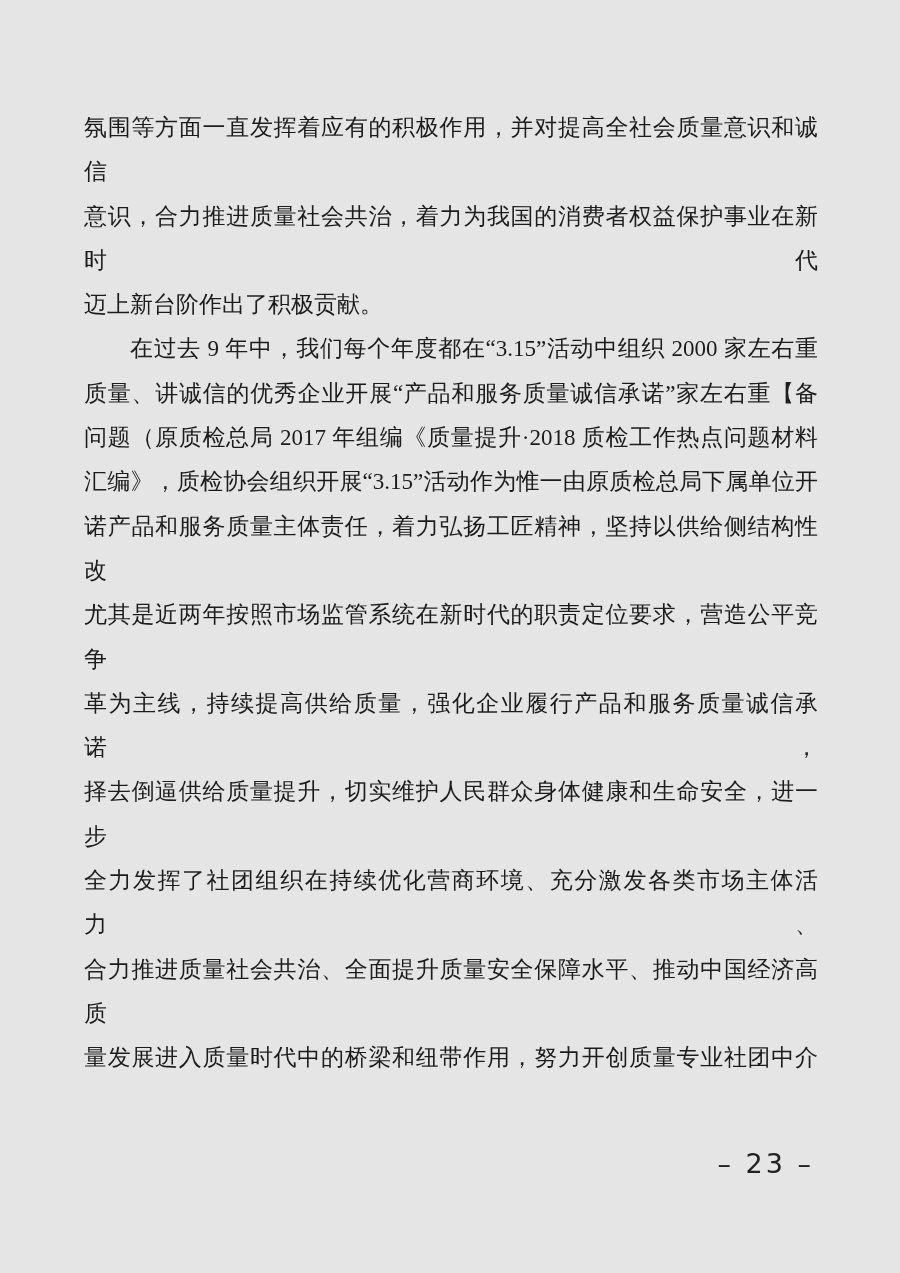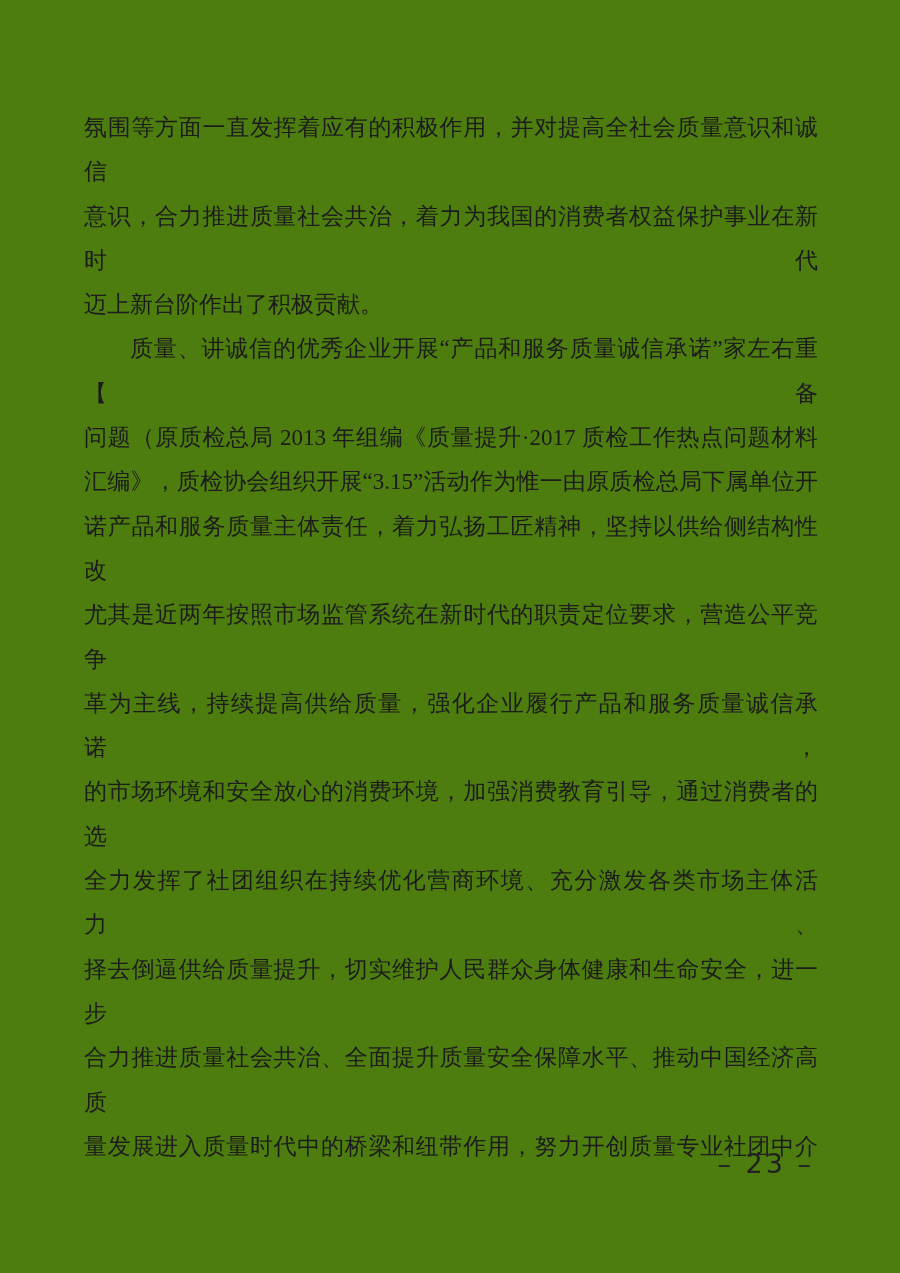--- a/index.html
+++ b/index.html
@@ -51,37 +51,37 @@
     font-family: "DejaVu Sans", "Liberation Sans", sans-serif;
     font-size: 27px;
     letter-spacing: 3px;
     color: #222222;
     white-space: nowrap;
   }
 </style>
 </head>
 <body>
 
-<div class="page" style="background: #4d7c0f; color: rgb(28, 28, 28);">
+<div class="page" style="background: #e5e5e5; color: rgb(28, 28, 28);">
   <main class="body-text">
     <div>
         <div class="para body">
           <div class="line fill">氛围等方面一直发挥着应有的积极作用，并对提高全社会质量意识和诚信</div>
           <div class="line fill">意识，合力推进质量社会共治，着力为我国的消费者权益保护事业在新时代</div>
           <div class="line end">迈上新台阶作出了积极贡献。</div>
         </div>
         <div class="para body indent">
+          <div class="line fill">在过去 9 年中，我们每个年度都在“3.15”活动中组织 2000 家左右重</div>
           <div class="line fill">质量、讲诚信的优秀企业开展“产品和服务质量诚信承诺”家左右重【备</div>
-          <div class="line fill">问题（原质检总局 2013 年组编《质量提升·2017 质检工作热点问题材料</div>
+          <div class="line fill">问题（原质检总局 2017 年组编《质量提升·2018 质检工作热点问题材料</div>
           <div class="line fill">汇编》，质检协会组织开展“3.15”活动作为惟一由原质检总局下属单位开</div>
           <div class="line fill">诺产品和服务质量主体责任，着力弘扬工匠精神，坚持以供给侧结构性改</div>
           <div class="line fill">尤其是近两年按照市场监管系统在新时代的职责定位要求，营造公平竞争</div>
           <div class="line fill">革为主线，持续提高供给质量，强化企业履行产品和服务质量诚信承诺，</div>
-          <div class="line fill">的市场环境和安全放心的消费环境，加强消费教育引导，通过消费者的选</div>
+          <div class="line fill">择去倒逼供给质量提升，切实维护人民群众身体健康和生命安全，进一步</div>
           <div class="line fill">全力发挥了社团组织在持续优化营商环境、充分激发各类市场主体活力、</div>
-          <div class="line fill">择去倒逼供给质量提升，切实维护人民群众身体健康和生命安全，进一步</div>
           <div class="line fill">合力推进质量社会共治、全面提升质量安全保障水平、推动中国经济高质</div>
           <div class="line fill">量发展进入质量时代中的桥梁和纽带作用，努力开创质量专业社团中介</div>
         </div>
       </div>
   </main>
   <div class="page-number">– 23 –</div>
 </div>
 
 </body></html>

